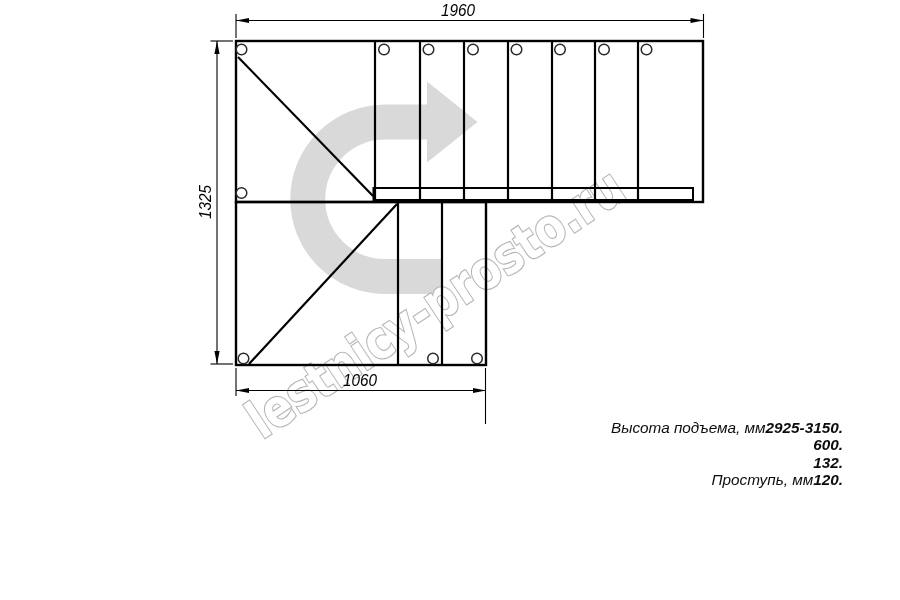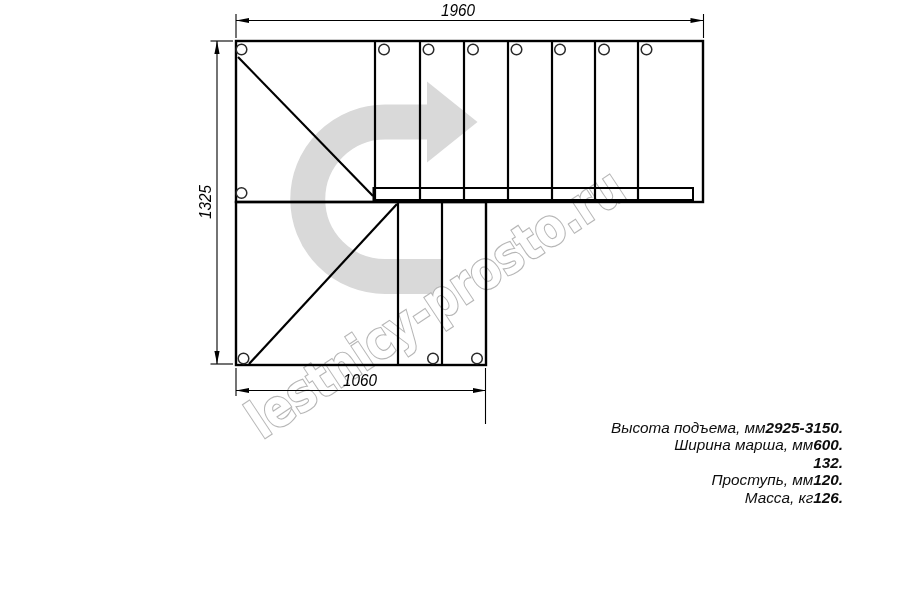--- a/index.html
+++ b/index.html
@@ -113,29 +113,24 @@
     </g>
   </svg>
 
   
   <div class="spec-table">
     <div class="spec-row">
       <span class="spec-label">Высота подъема, мм</span>
       <span class="spec-value">2925-3150.</span>
     </div>
     <div class="spec-row">
-      <span class="spec-label">Ширина марша, мм</span>
       <span class="spec-value">600.</span>
     </div>
     <div class="spec-row">
       <span class="spec-value">132.</span>
     </div>
     <div class="spec-row">
       <span class="spec-label">Проступь, мм</span>
       <span class="spec-value">120.</span>
     </div>
-    <div class="spec-row">
-      <span class="spec-label">Масса, кг</span>
-      <span class="spec-value">126.</span>
-    </div>
   </div>
 
 </div>
 
 </body></html>

